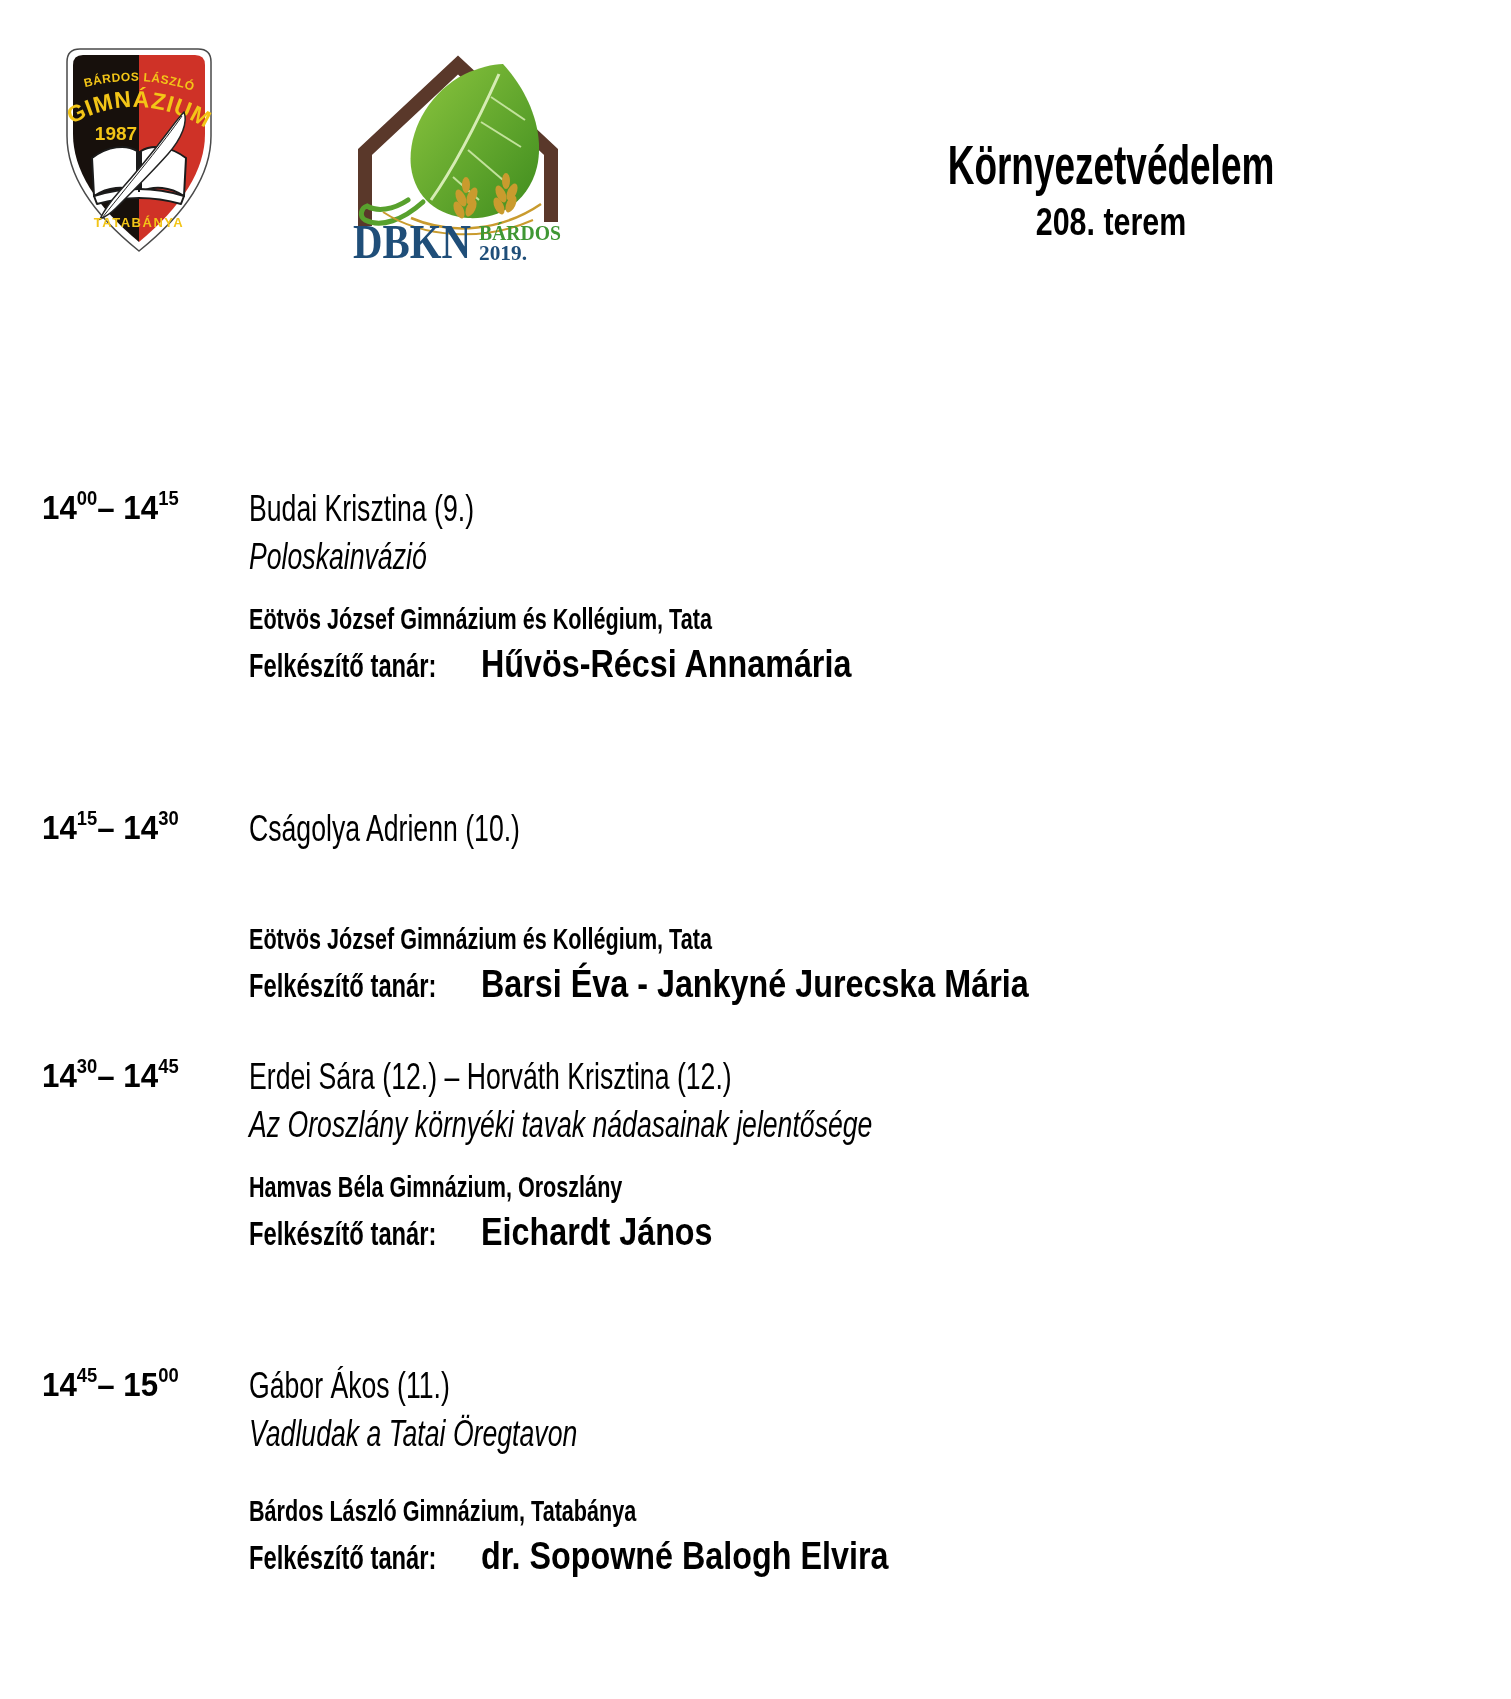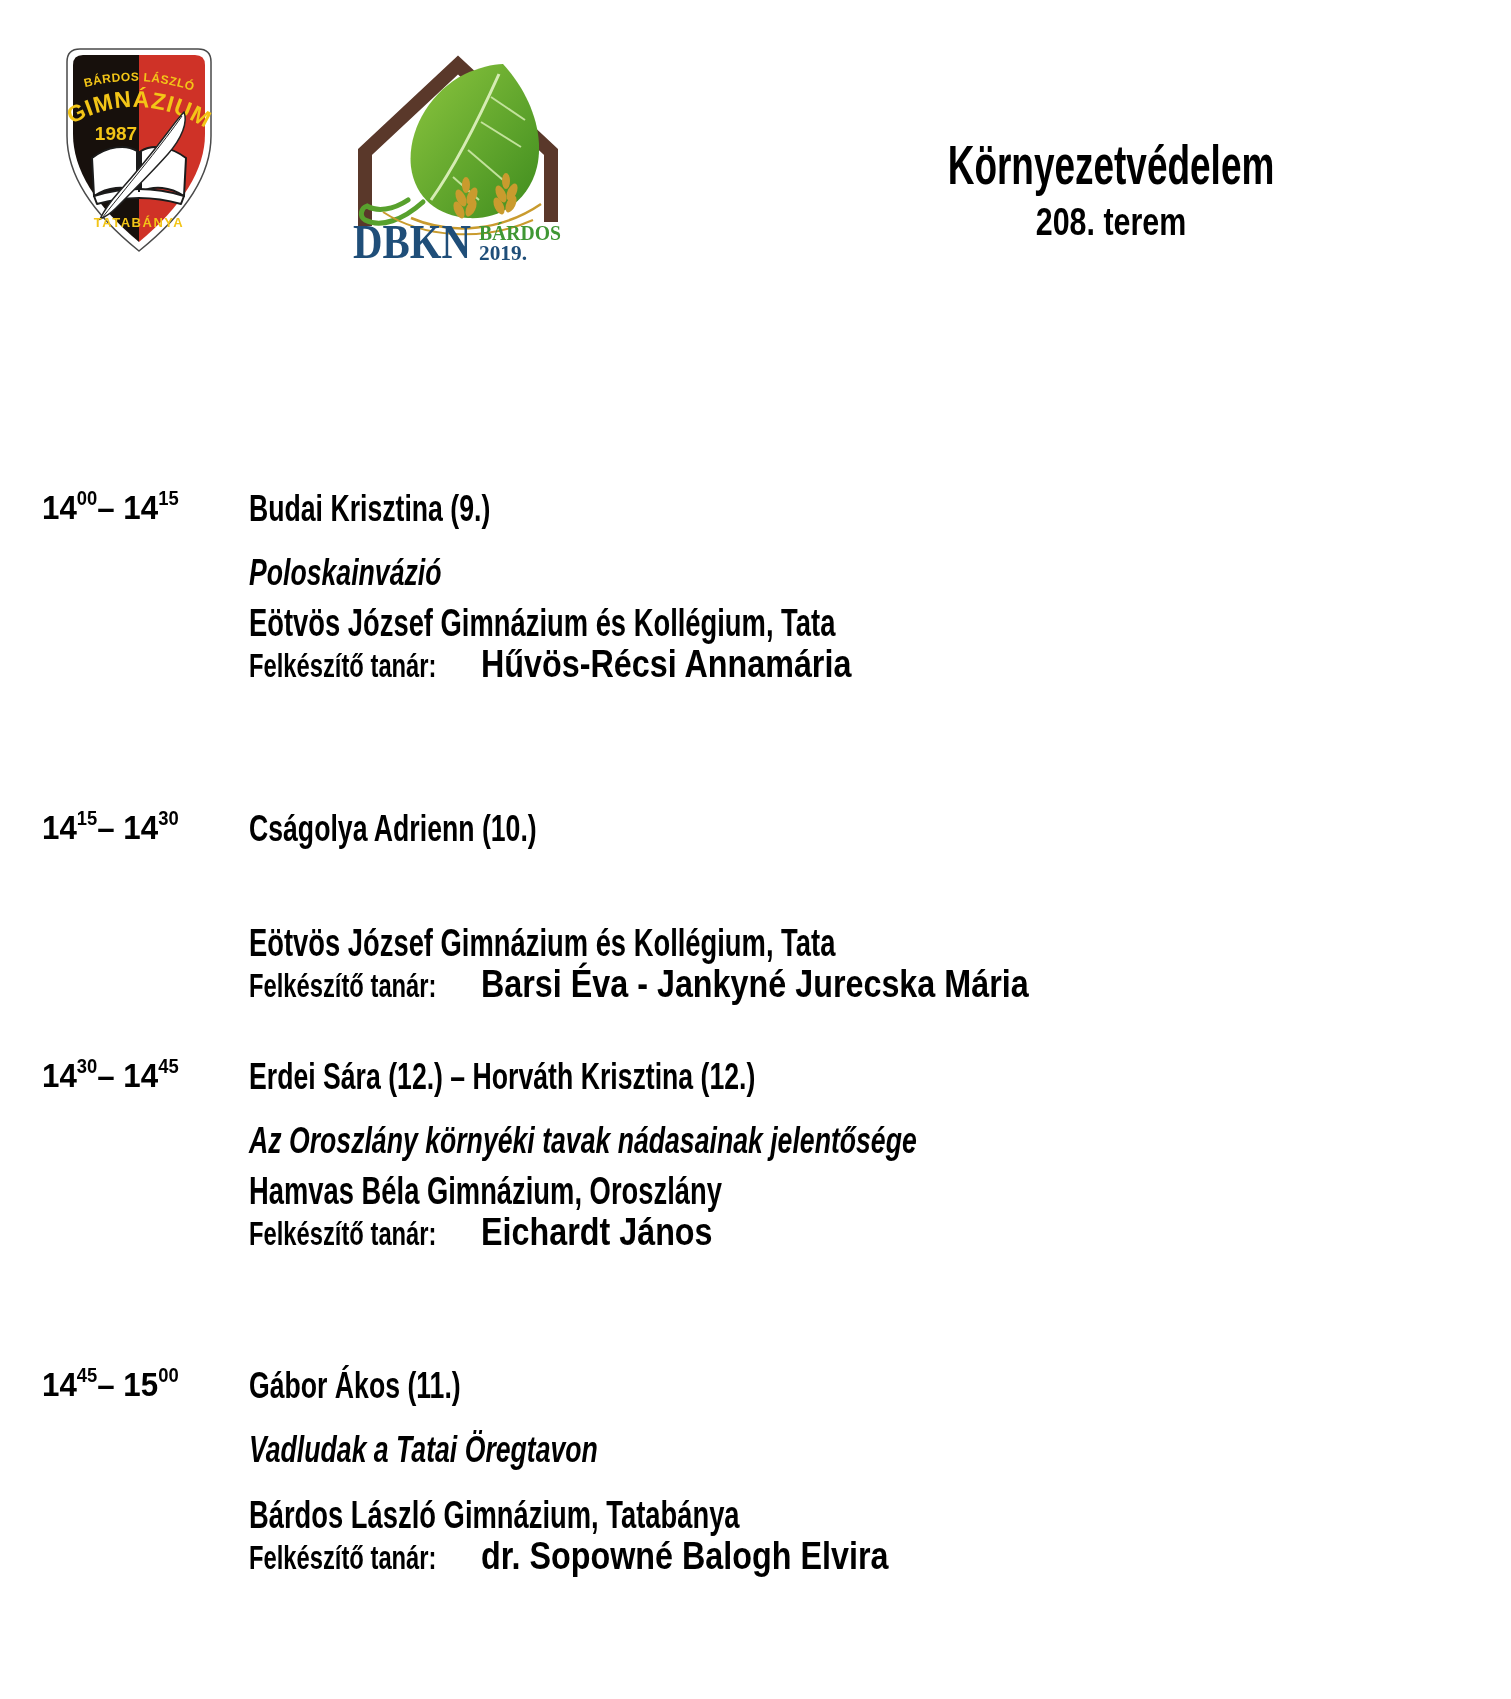--- a/index.html
+++ b/index.html
@@ -39,23 +39,23 @@
     position:absolute; left:0; top:2px; white-space:nowrap;
     font-size:34px; font-weight:bold; line-height:1;
     transform:scaleX(.92); transform-origin:0 0;
   }
   .time .sup { font-size:20px; position:relative; top:-14px; }
 
   .line { position:absolute; left:207px; white-space:nowrap; line-height:1.15; }
   .cond { display:inline-block; transform:scaleX(.72); transform-origin:0 0; white-space:nowrap; }
   .semi { display:inline-block; transform:scaleX(.85); transform-origin:0 0; white-space:nowrap; }
 
-  .presenter { top:0; font-size:37px; font-weight:bold; }
-  .talk      { top:48px; font-size:37px; font-weight:bold; font-style:italic;margin-top:16px; }
-  .school    { top:114px; font-size:38px; font-weight:bold; }
+  .presenter { top:0; font-size:37px; font-weight:normal; }
+  .talk      { top:48px; font-size:37px; font-weight:normal; font-style:italic; }
+  .school    { top:114px; font-size:30px; font-weight:bold; }
   .teacher   { top:159px; font-size:33px; font-weight:bold; }
   .teacher .tname { position:absolute; left:232px; top:-4px; font-size:38px; }
 
   .entry.e4 .school  { top:129px; }
   .entry.e4 .teacher { top:174px; }
 
   svg text { font-family:"Liberation Sans", sans-serif; }
   svg text.serif { font-family:"Liberation Serif", serif; }
 </style>
 </head>

